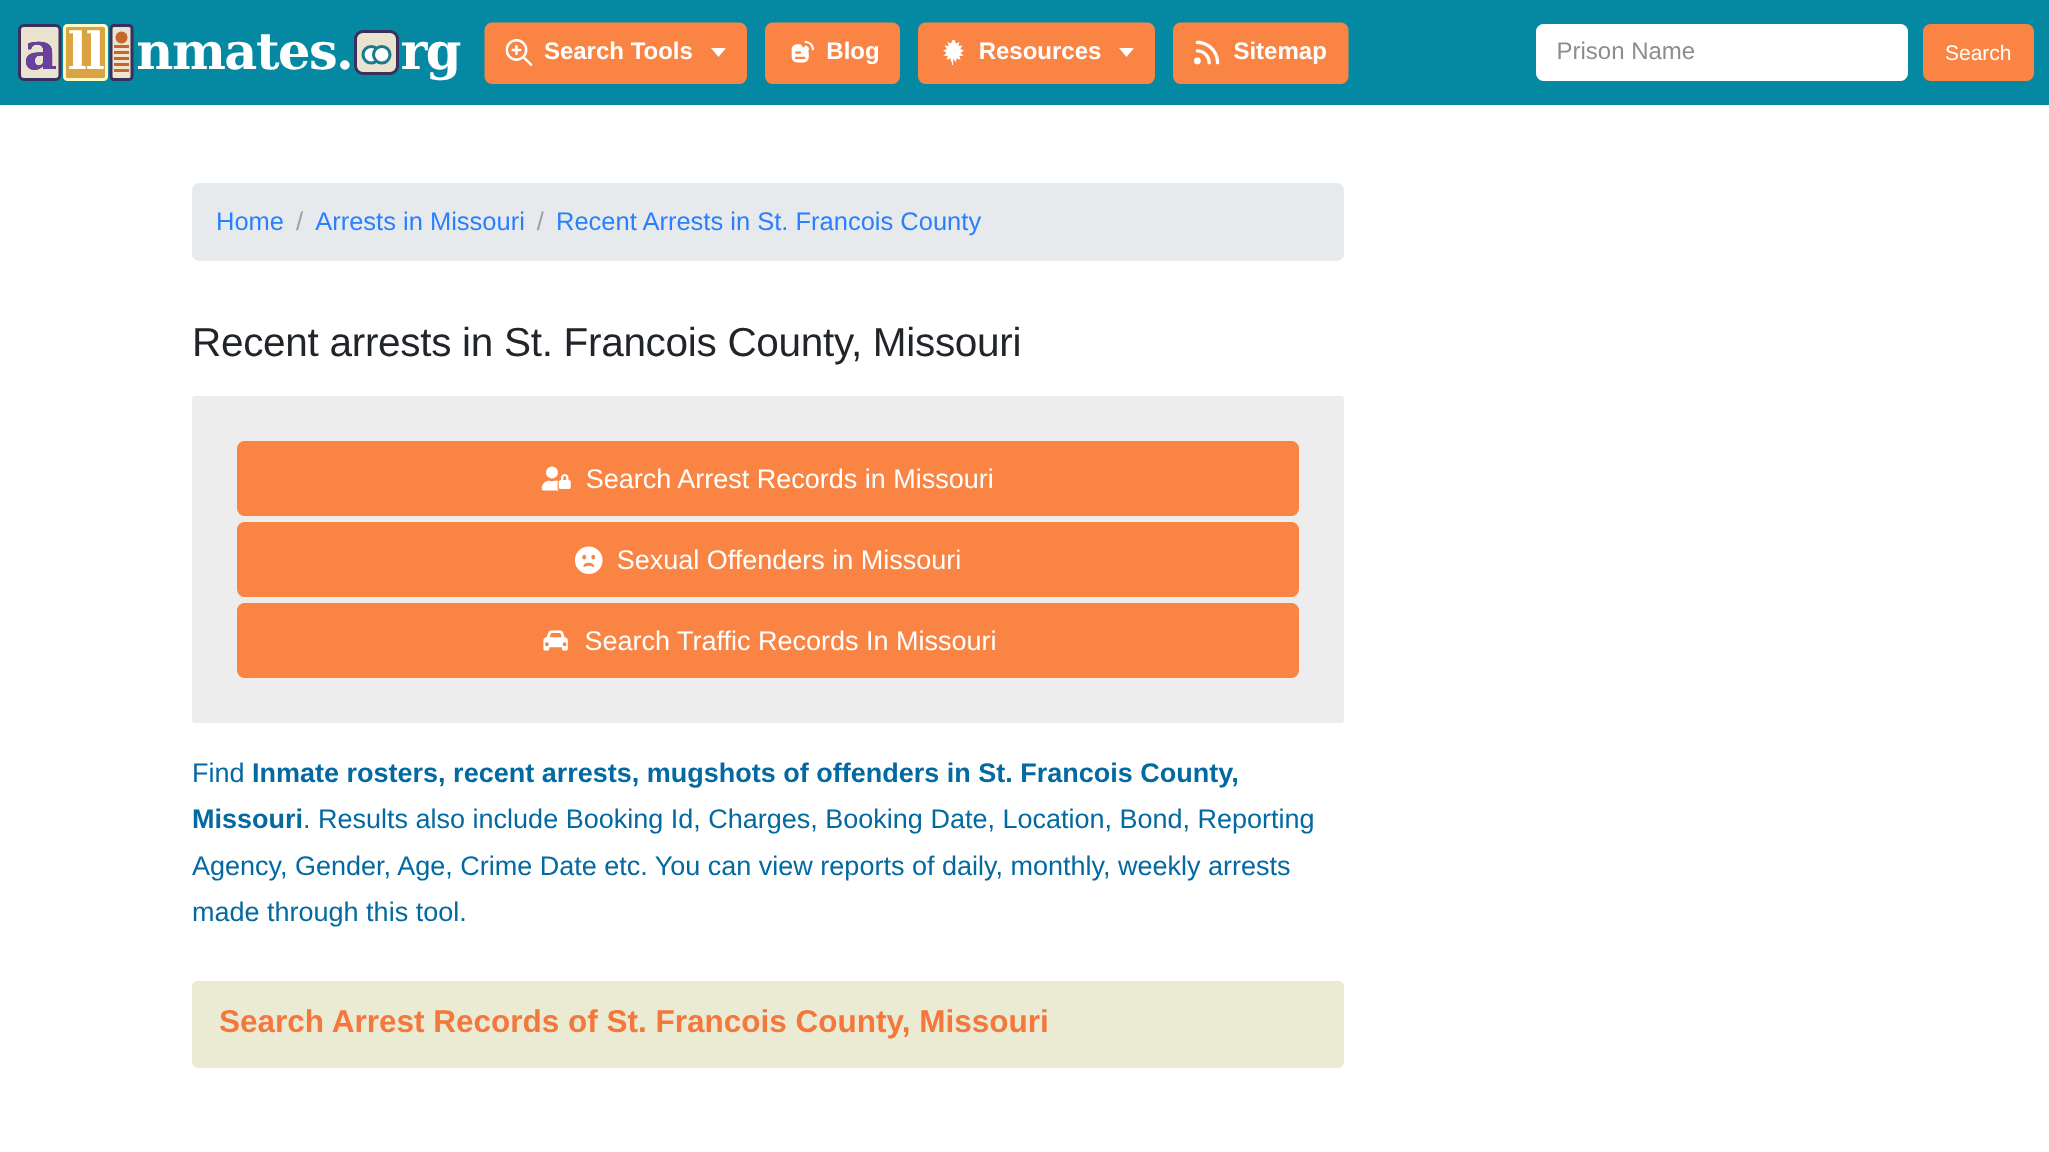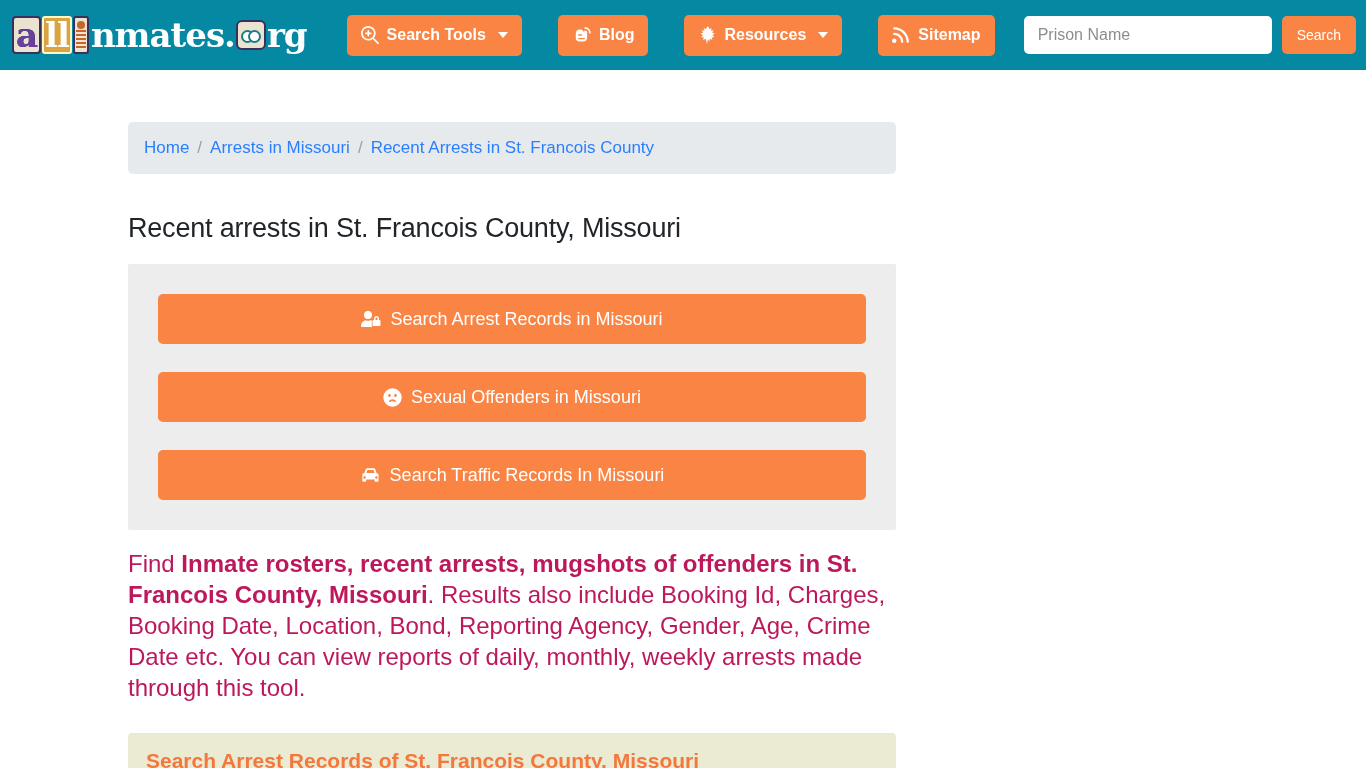--- a/index.html
+++ b/index.html
@@ -122,21 +122,20 @@
     height: 41px;
     padding: 0 14px;
     font-size: 16px;
     font-weight: bold;
     font-family: "Liberation Sans", sans-serif;
     display: flex;
     align-items: center;
     gap: 8px;
     cursor: pointer;
     white-space: nowrap;
-    margin-left: 24px;
   }
   .nav-btn .caret {
     width: 0; height: 0;
     border-left: 5px solid transparent;
     border-right: 5px solid transparent;
     border-top: 6px solid #ffffff;
     margin-left: 4px;
   }
   .nav-ico { display: inline-flex; align-items: center; }
   .nav-ico svg { display: block; fill: #ffffff; }
@@ -219,31 +218,31 @@
     justify-content: center;
     gap: 9px;
     width: 100%;
     height: 50px;
     background: #f98443;
     color: #ffffff;
     border: none;
     border-radius: 5px;
     font-size: 18px;
     font-family: "Liberation Sans", sans-serif;
-    margin-bottom: 28px;
+    margin-bottom: 4px;
     cursor: pointer;
   }
   .big-btn:last-child { margin-bottom: 0; }
   .big-btn .bico { display: inline-flex; align-items: center; }
   .big-btn .bico svg { display: block; fill: #ffffff; }
 
   .body-copy {
-    font-size: 24px;
+    font-size: 18px;
     line-height: 31px;
-    color: #be185d;
+    color: #0369a1;
     margin: 18px 0 0 0;
   }
   .body-copy b { font-weight: bold; }
 
   .section-heading {
     background: #ebebd3;
     border-radius: 4px;
     margin-top: 30px;
     padding: 16px 18px 18px 18px;
     font-size: 21px;

